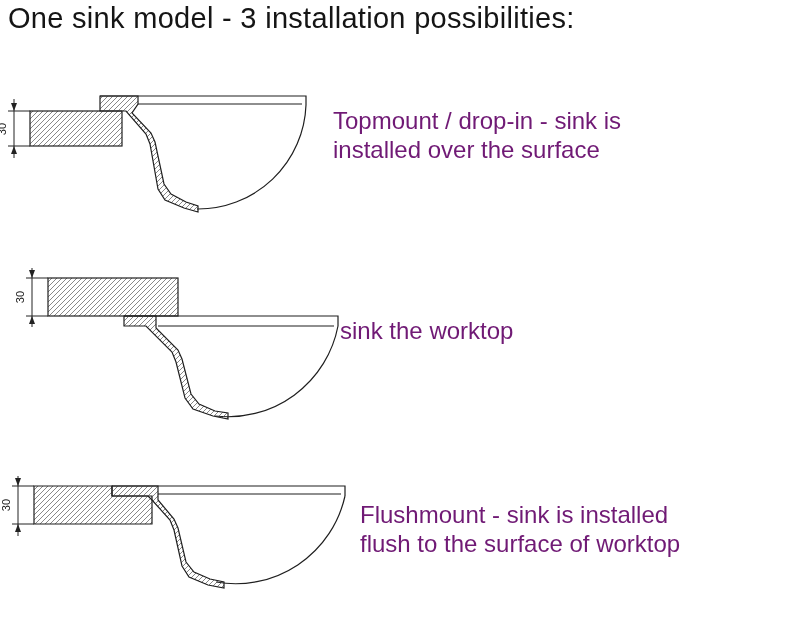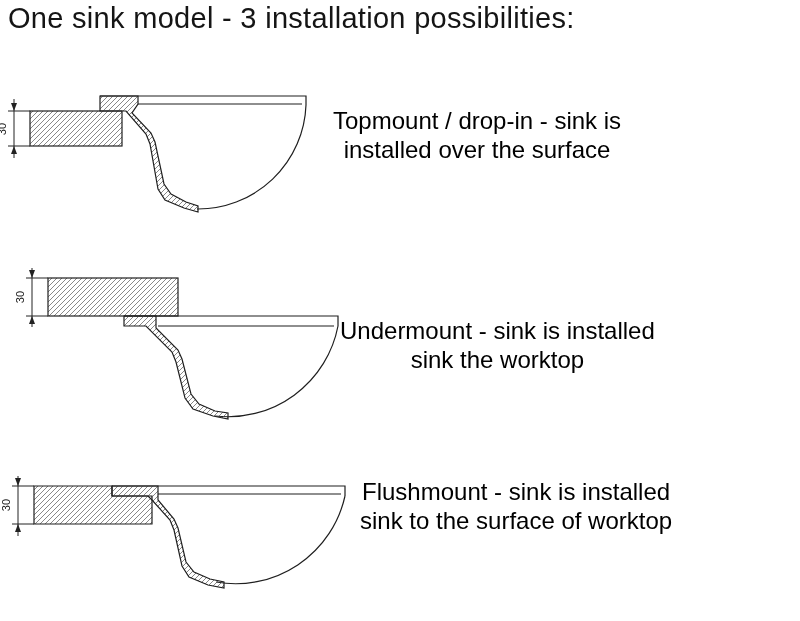--- a/index.html
+++ b/index.html
@@ -3,31 +3,30 @@
 <meta charset="utf-8">
 <style>
   html,body{margin:0;padding:0;background:#ffffff;}
   .page{
     position:relative;
     width:800px;height:621px;
     background:#ffffff;
     font-family:"Liberation Sans", sans-serif;
     color:#1a1a1a;
     overflow:hidden;
-    text-align:center;
   }
   .title{
     position:absolute;left:8px;top:2px;
     font-size:29px;font-weight:500;letter-spacing:.3px;
     color:#151515;margin:0;white-space:nowrap;
   }
   .drawing{position:absolute;}
   .caption{
     position:absolute;margin:0;
-    font-size:24px;line-height:29px;color:#000000;font-weight:400;
+    font-size:24px;line-height:29px;color:#701a75;font-weight:400;
   }
   .caption span{display:block;white-space:nowrap;}
   svg{display:block;}
   .dline{stroke:#222;stroke-width:1;fill:none;}
   .outline{stroke:#1f1f1f;stroke-width:1.2;fill:none;}
   .cut{stroke:#1f1f1f;stroke-width:1.2;}
   .arrow{fill:#222;stroke:none;}
   .dimtext{fill:#222;font-size:11px;font-family:"Liberation Sans",sans-serif;}
 </style>
 </head>
@@ -82,21 +81,20 @@
     </g>
 
     <g>
       <path class="outline" d="M118,52 H332 V62"></path>
       <path class="outline" d="M152,62 H328"></path>
       <path class="outline" d="M332,62 A112,112 0 0 1 209,152"></path>
       <path class="cut" fill="url(#h2)" d="M118,52 L118,62 L140,62 L166,88 L170,98 L179,134 L187,145 L207,152 L222,155 L222,149 L209,147 L193,140 L185,130 L176,95 L172,86 L150,64 L150,52 Z"></path>
     </g>
   </svg>
   <p class="caption" style="left:340px;top:316px;">
-    <span>Undermount - sink is installed</span>
     <span>sink the worktop</span>
   </p>
 
   <svg class="drawing" style="left:0px;top:474px;" width="350" height="125" viewBox="0 0 350 125">
     <defs>
       <pattern id="h3" width="5" height="5" patternUnits="userSpaceOnUse">
         <path d="M0,5 L5,0 M-1,1 L1,-1 M4,6 L6,4" stroke="#555" stroke-width="0.7"></path>
       </pattern>
     </defs>
 
@@ -109,18 +107,18 @@
       <text class="dimtext" x="10" y="31" text-anchor="middle" transform="rotate(-90 10 31)">30</text>
     </g>
 
     <g>
       <path class="outline" d="M112,12 H345 V22"></path>
       <path class="outline" d="M158,20 H341"></path>
       <path class="outline" d="M345,22 A112,112 0 0 1 216,108"></path>
       <path class="cut" fill="url(#h3)" d="M112,12 L112,22 L148,22 L152,26 L170,46 L174,56 L182,92 L189,103 L208,111 L224,114 L224,108 L210,105 L194,98 L186,88 L178,54 L174,45 L158,26 L158,12 Z"></path>
     </g>
   </svg>
-  <p class="caption" style="left:360px;top:477px;">
+  <p class="caption" style="left:360px;top:500px;">
     <span>Flushmount - sink is installed</span>
-    <span>sink to the surface of worktop</span>
+    <span>flush to the surface of worktop</span>
   </p>
 
 </div>
 
 </body></html>

